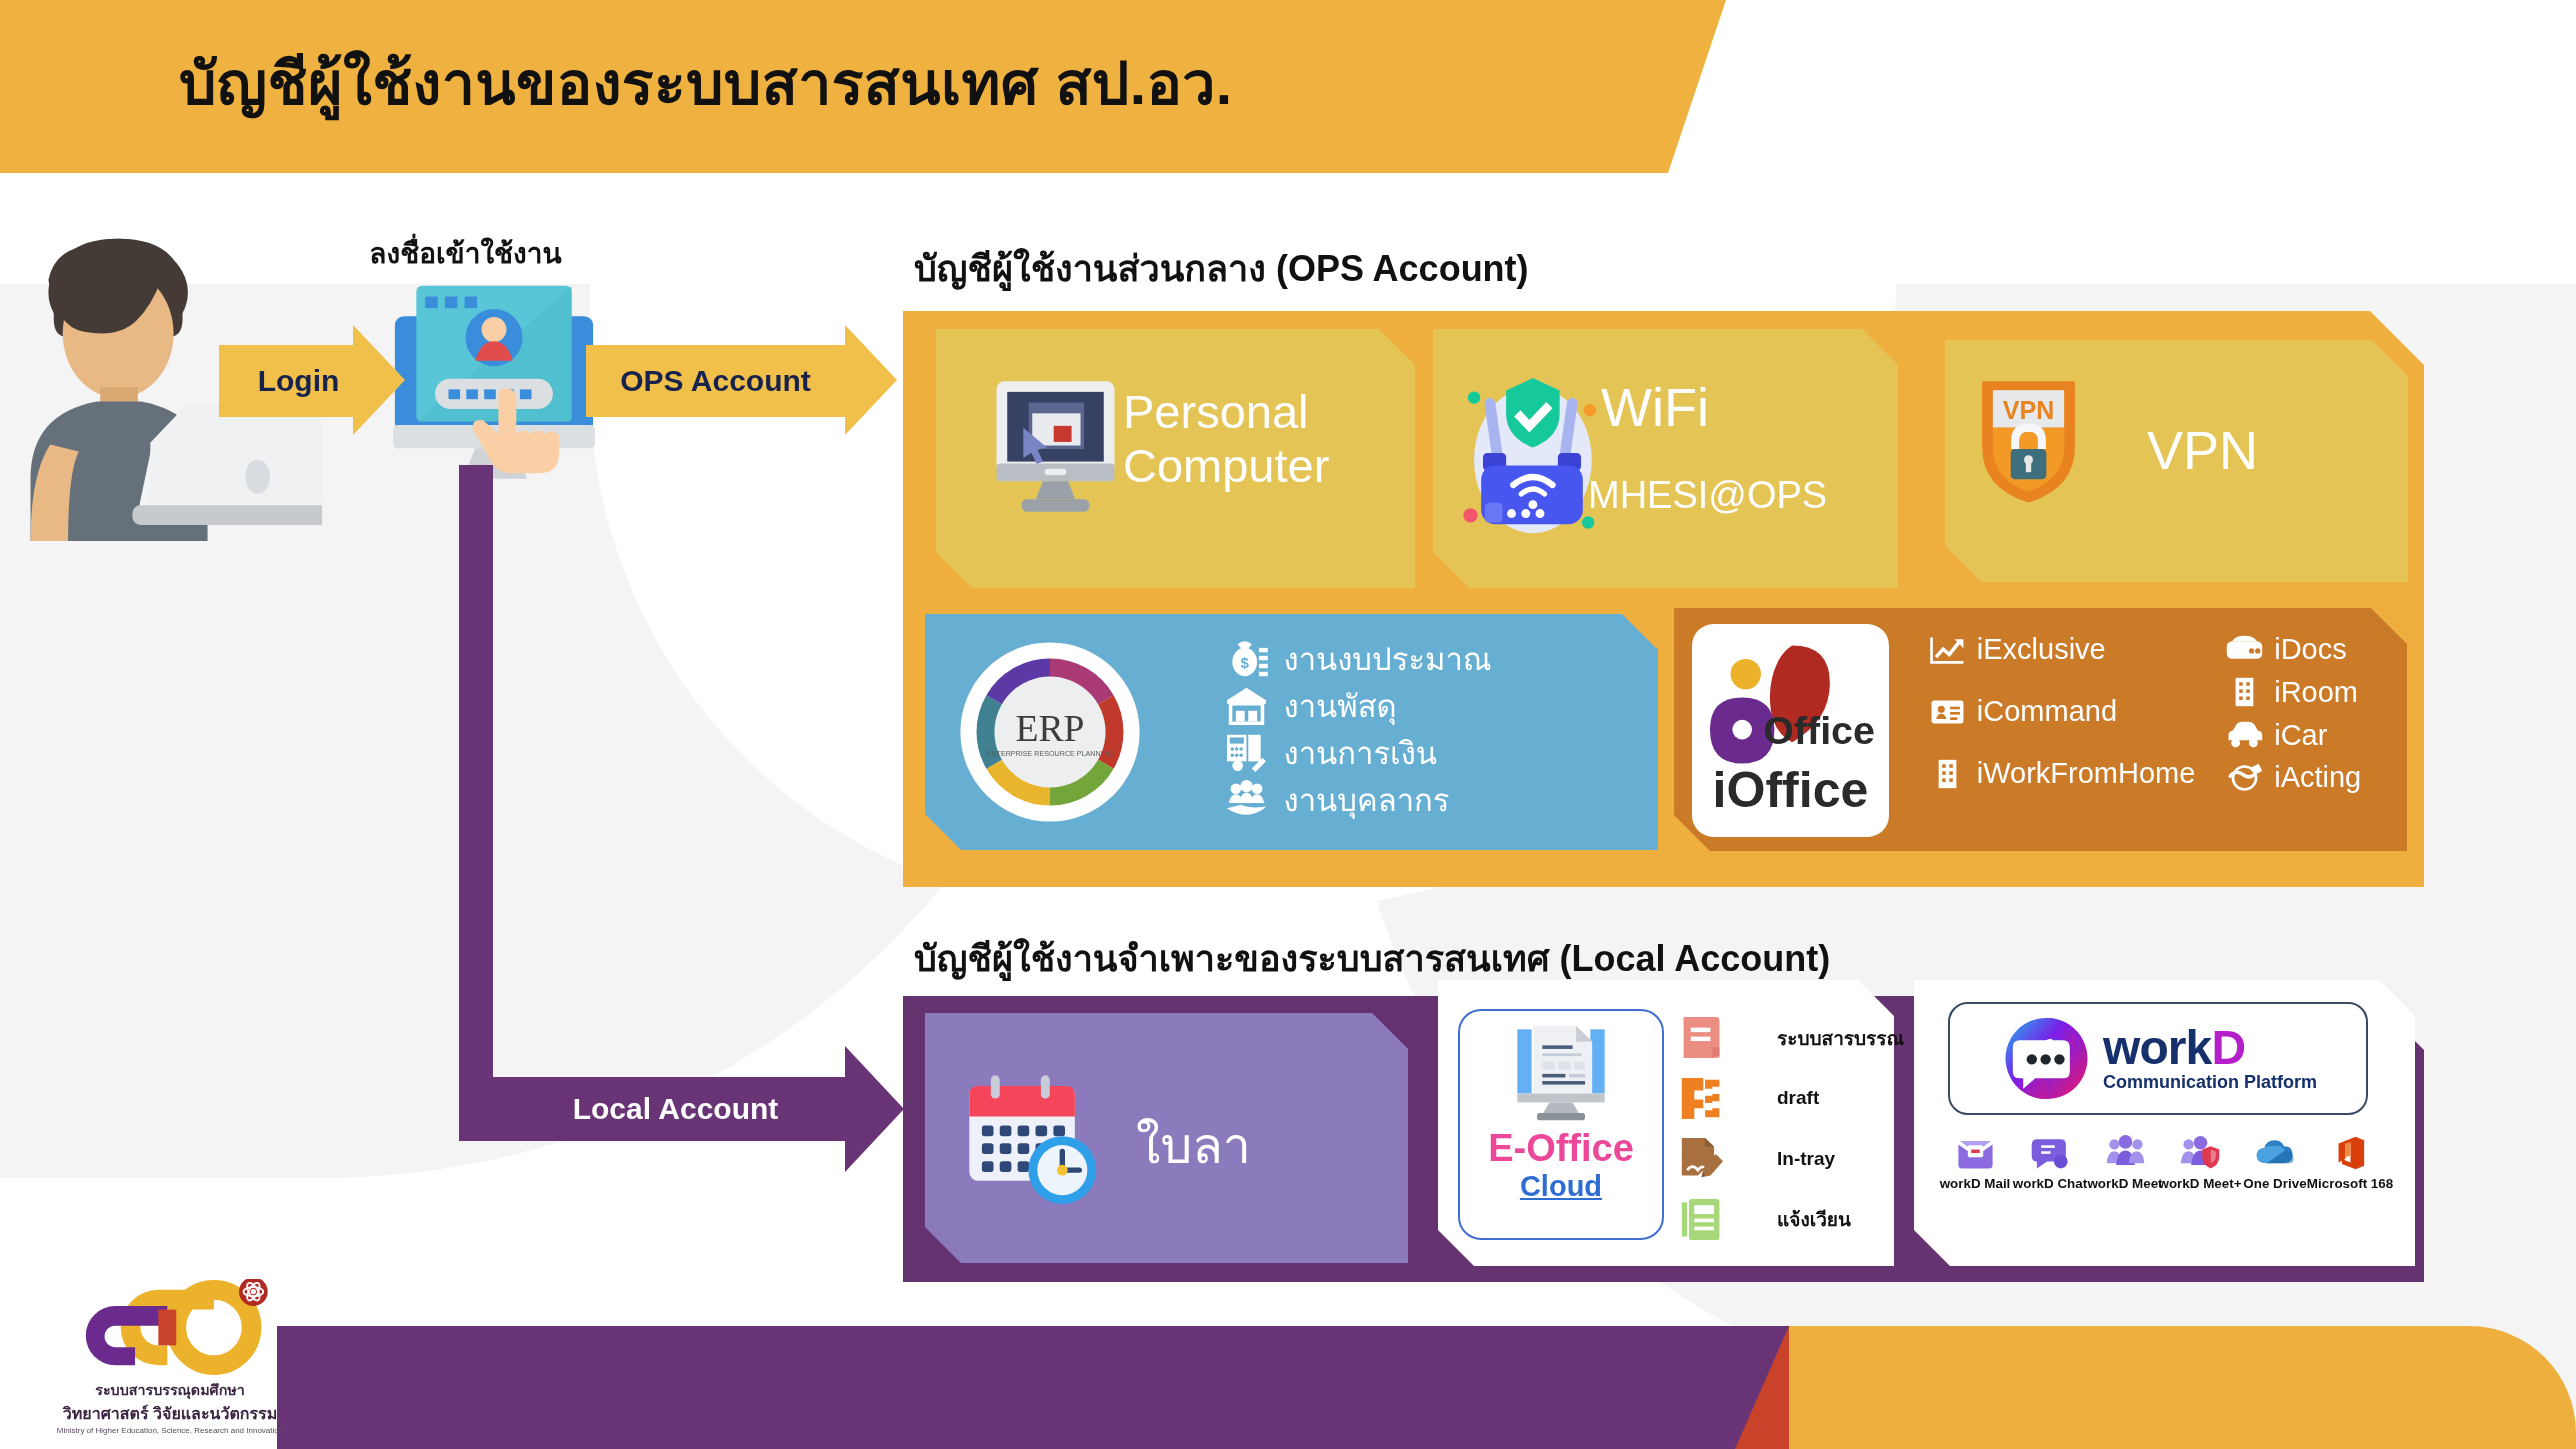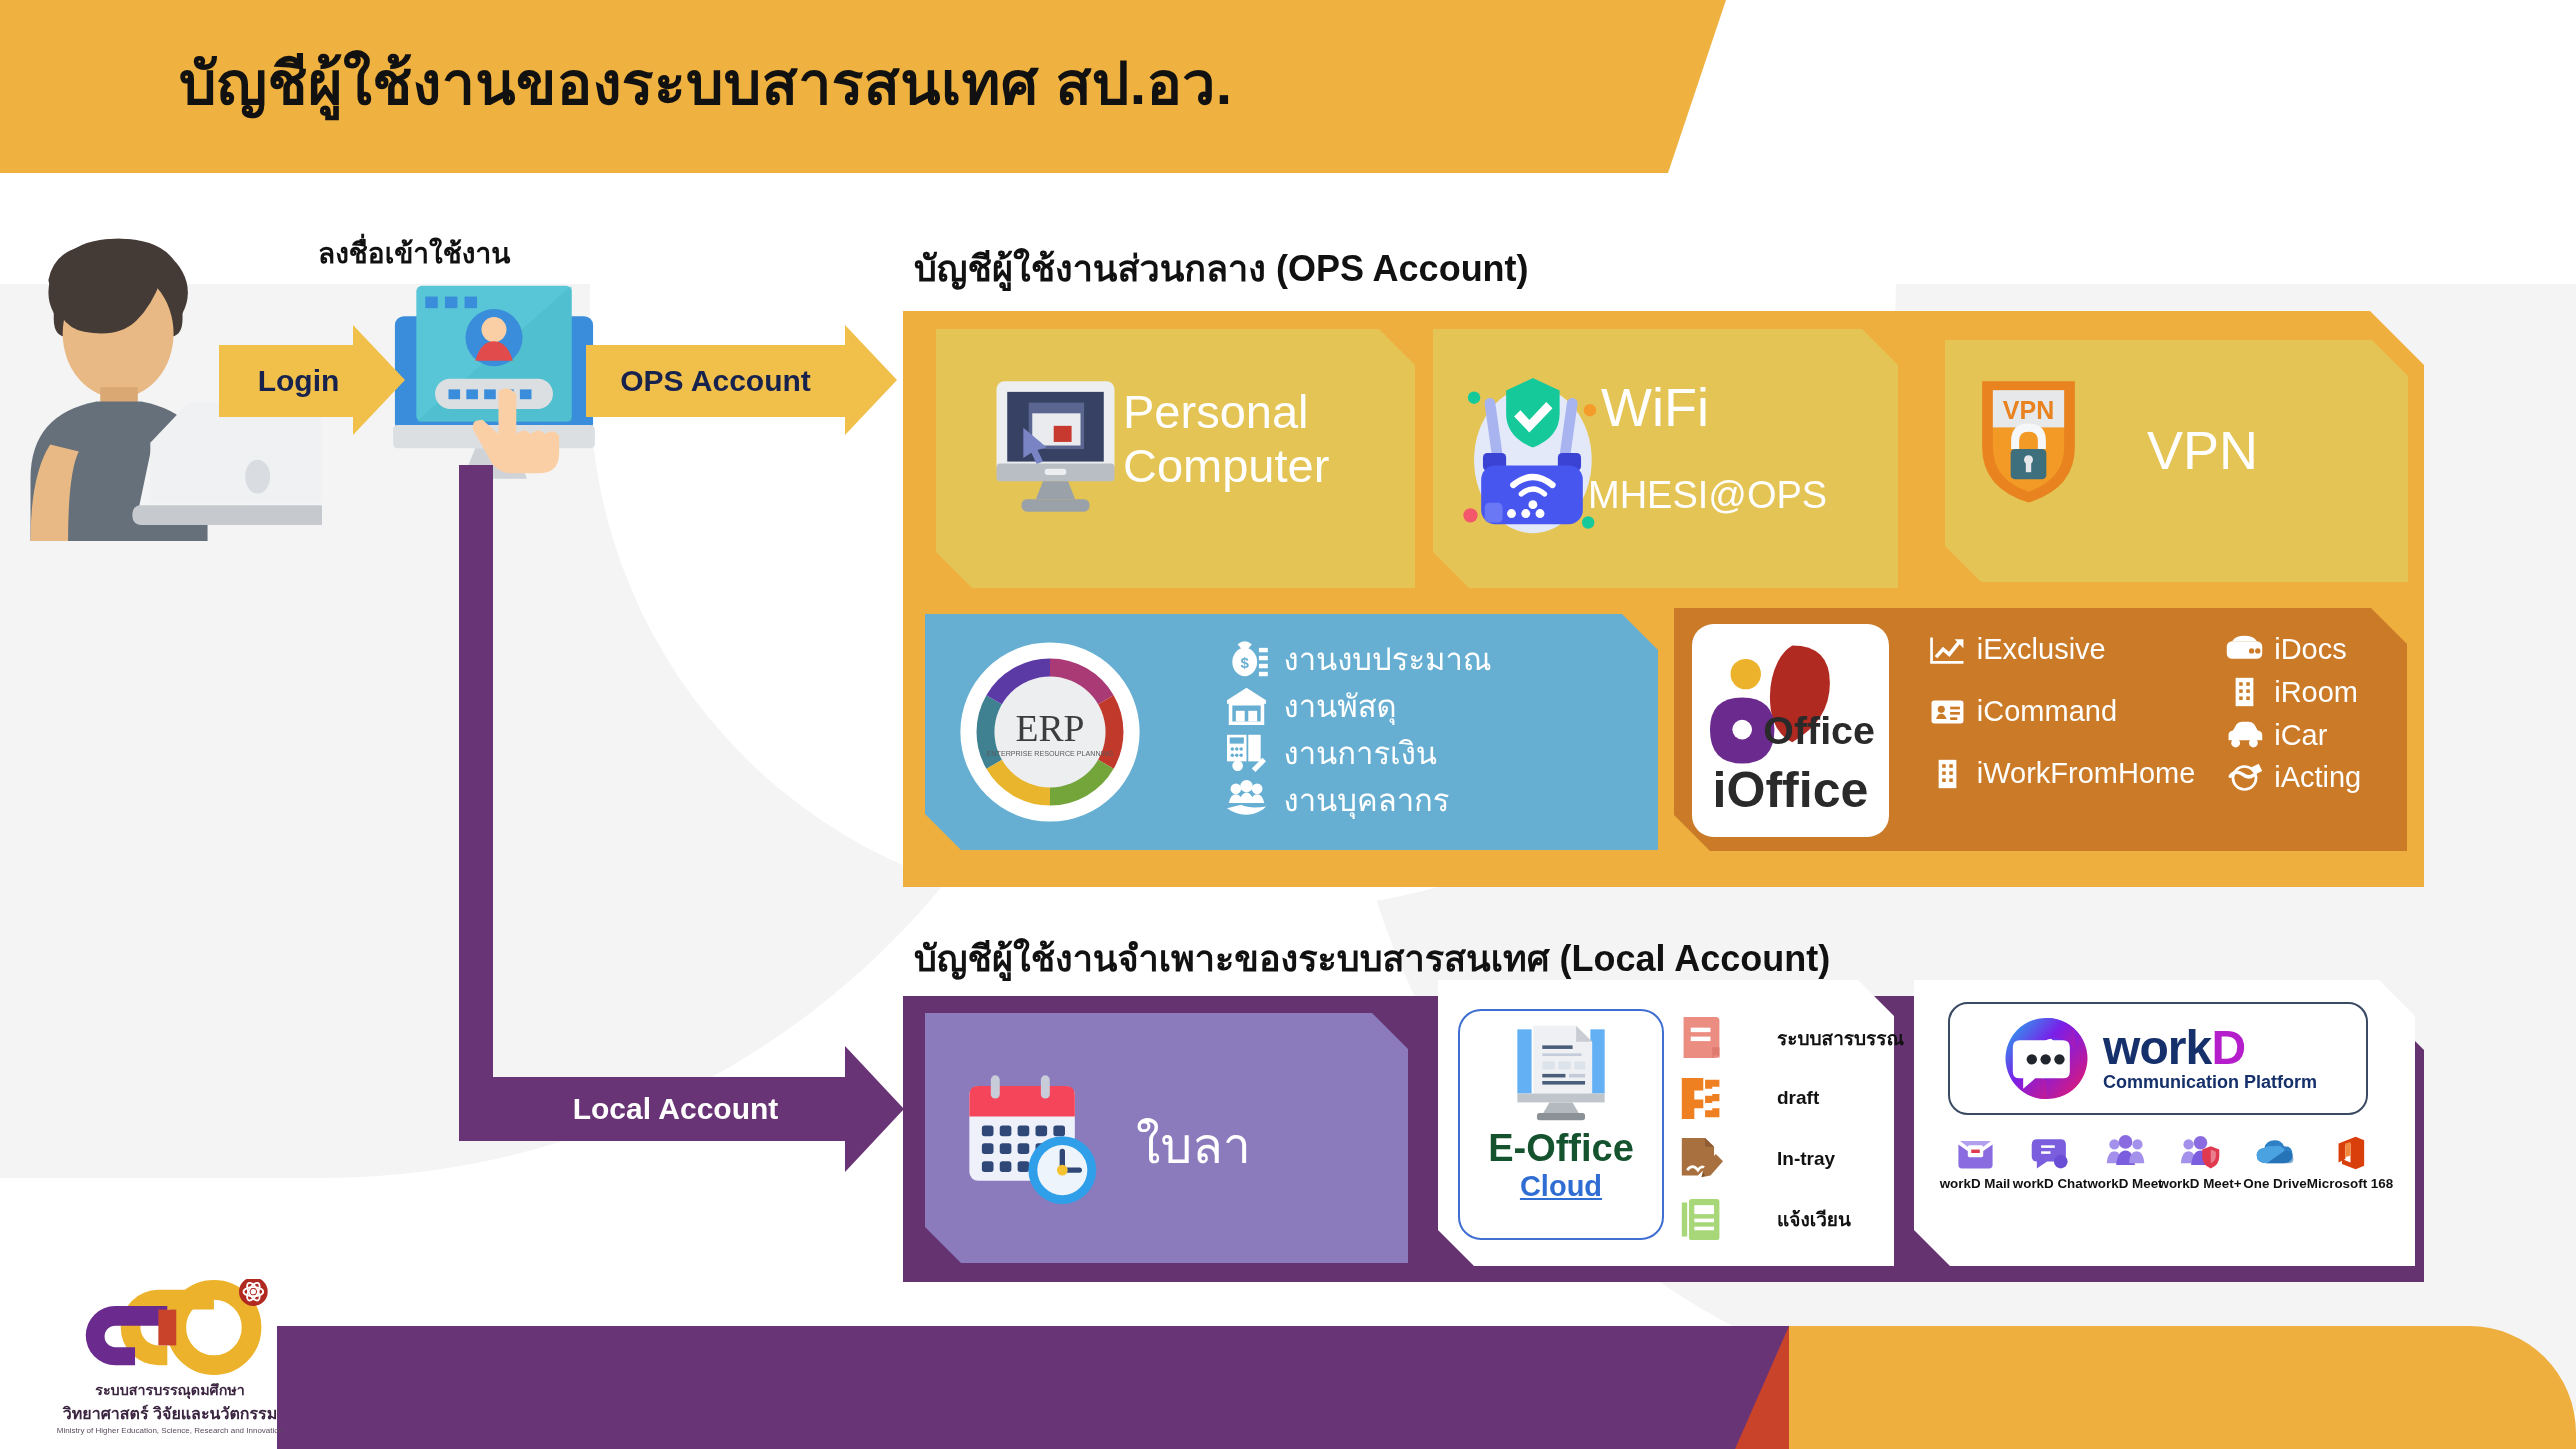--- a/index.html
+++ b/index.html
@@ -18,21 +18,21 @@
 
   
   #header{position:absolute;left:0;top:0;width:1726px;height:173px;background:#efb13f;
           clip-path:polygon(0 0,1726px 0,1668px 173px,0 173px);}
   #header-title{position:absolute;left:179px;top:36px;width:1521px;
         font-size:59px;font-weight:bold;color:#111;letter-spacing:0.4px;
         white-space:nowrap;}
 
   
   #person{position:absolute;left:18px;top:237px;width:304px;height:304px;}
-  #login-label{position:absolute;left:318px;top:231px;width:295px;
+  #login-label{position:absolute;left:318px;top:231px;width:295px;text-align:center;
         font-size:28px;font-weight:bold;color:#111;}
   #monitor{position:absolute;left:386px;top:273px;width:216px;height:206px;}
 
   .arrow-y{position:absolute;height:72px;background:#f0c04a;}
   .arrow-y:after{content:"";position:absolute;right:-52px;top:-19.7px;width:0;height:0;
         border-top:55px solid transparent;border-bottom:55px solid transparent;
         border-left:52px solid #f0c04a;}
   .arrow-label{position:absolute;top:0;left:0;width:100%;height:72px;line-height:72px;
         text-align:center;font-size:30px;font-weight:bold;color:#17224d;}
 
@@ -97,21 +97,21 @@
 
   #card-leave{left:925px;top:1013px;width:483px;height:250px;background:#8b7bbd;}
   #card-eoffice{left:1438px;top:980px;width:456px;height:286px;background:#fff;}
   #card-workd{left:1914px;top:980px;width:501px;height:286px;background:#fff;}
 
   #leave-title{position:absolute;left:1136px;top:1106px;font-size:50px;color:#fff;font-weight:300;}
 
   #eo-brand{position:absolute;left:1458px;top:1009px;width:206px;height:231px;
        border:2.7px solid #3f6fd0;border-radius:23px;display:flex;flex-direction:column;
        align-items:center;justify-content:flex-start;padding-top:12.5px;box-sizing:border-box;}
-  #eo-name{font-size:38px;font-weight:bold;color:#14532d;margin-top:5.4px;}
+  #eo-name{font-size:38px;font-weight:bold;color:#ec4899;margin-top:5.4px;}
   #eo-sub{font-size:29px;font-weight:bold;color:#2f6dd3;text-decoration:underline;}
 
   #eo-list{position:absolute;left:1680px;top:1009px;width:206px;}
   .eo-row{display:flex;align-items:center;height:57px;margin-bottom:3.6px;}
   .eo-row .ico{width:43px;height:45px;margin-right:18px;flex:none;}
   .eo-row .lbl{font-size:19px;font-weight:bold;color:#111;white-space:nowrap;margin-left:36px;}
 
   #wd-brand{position:absolute;left:1948px;top:1002px;width:420px;height:113px;
        border:2.7px solid #3a4a63;border-radius:19.7px;display:flex;align-items:center;
        justify-content:center;gap:9px;box-sizing:border-box;}

